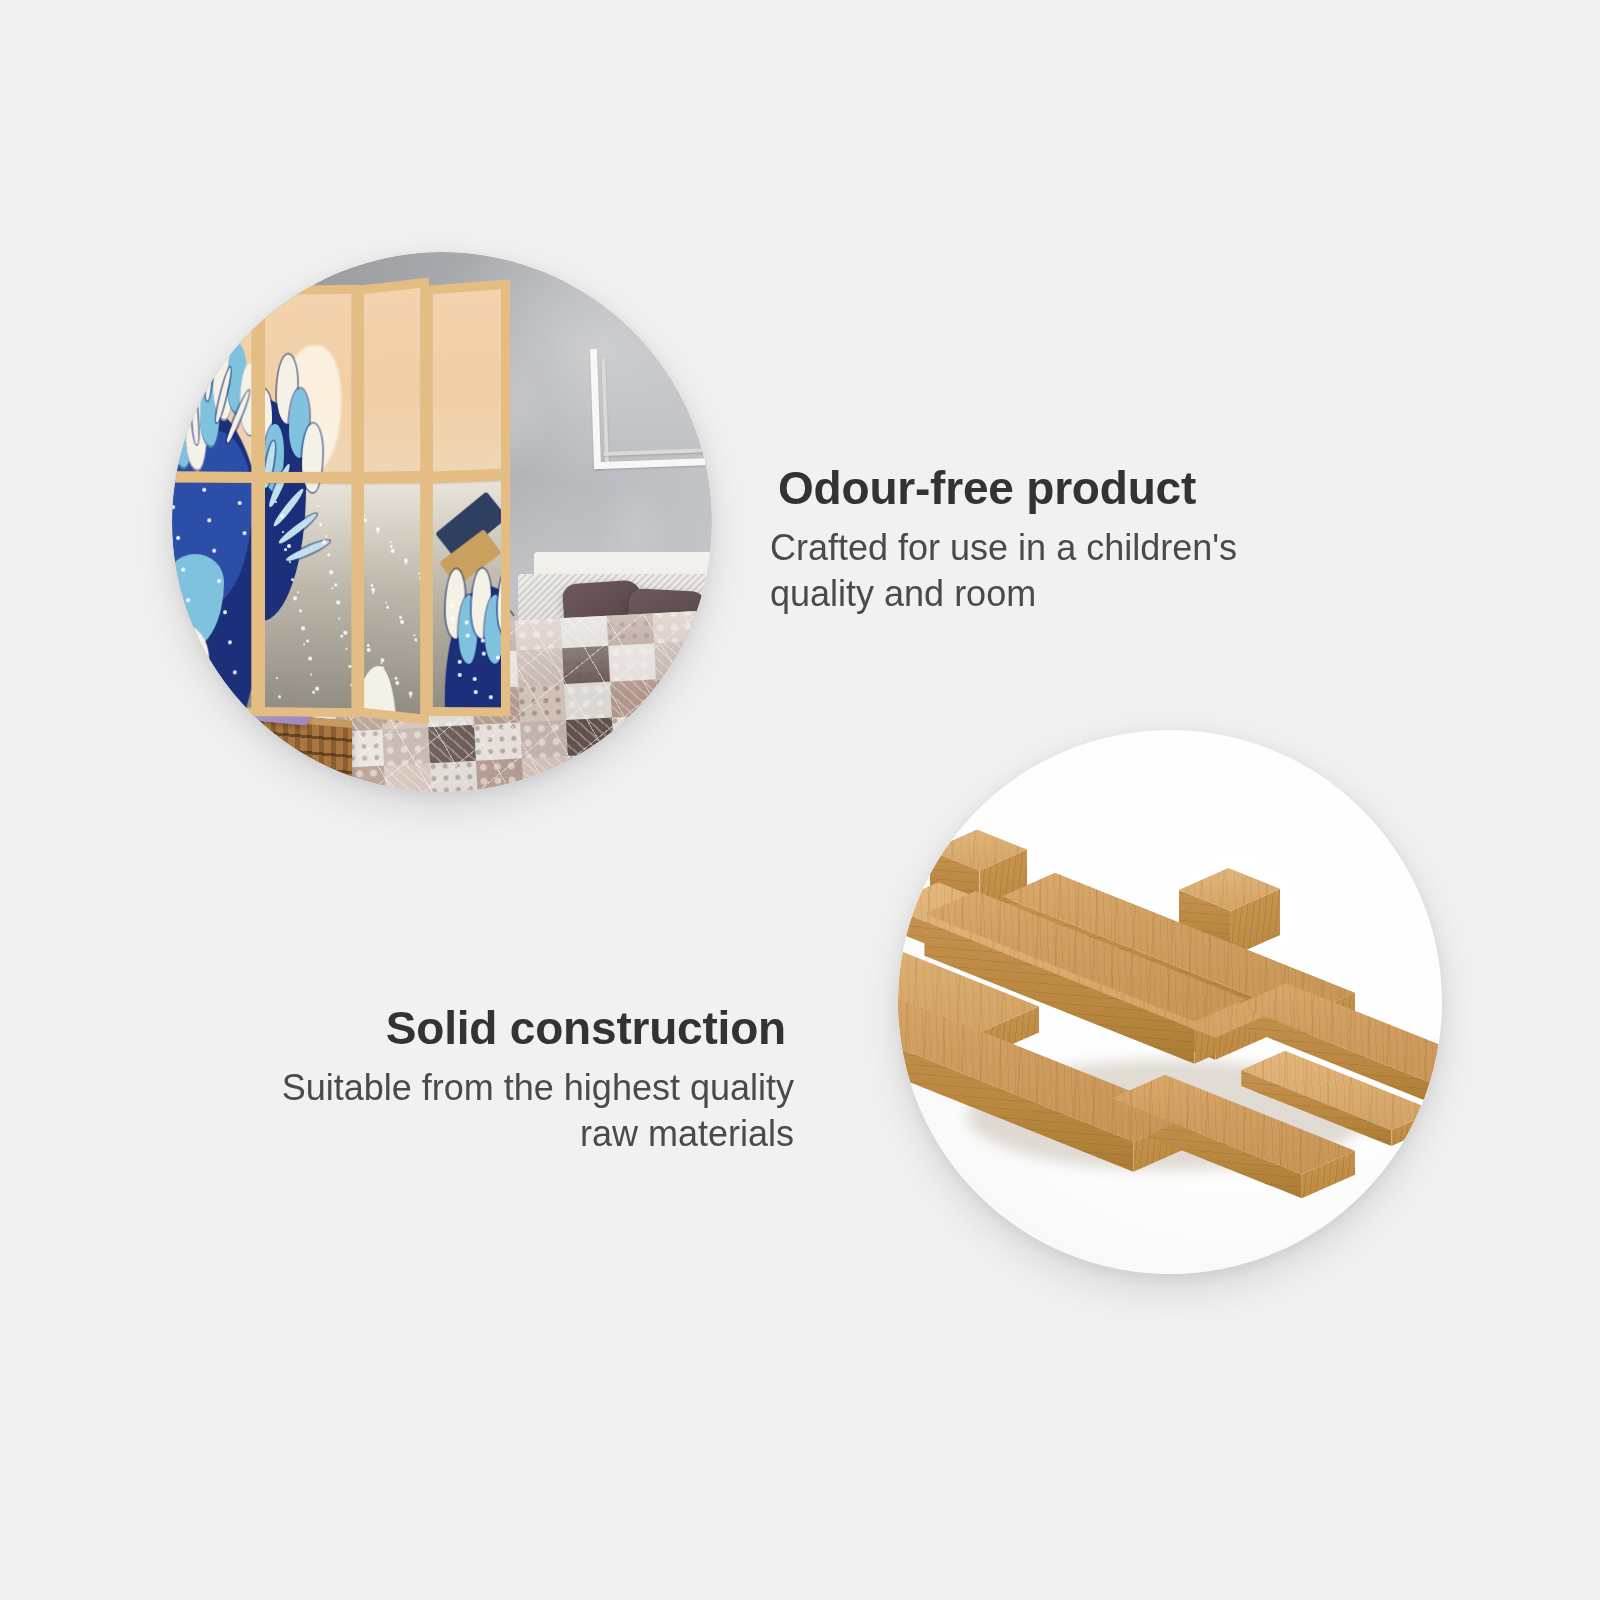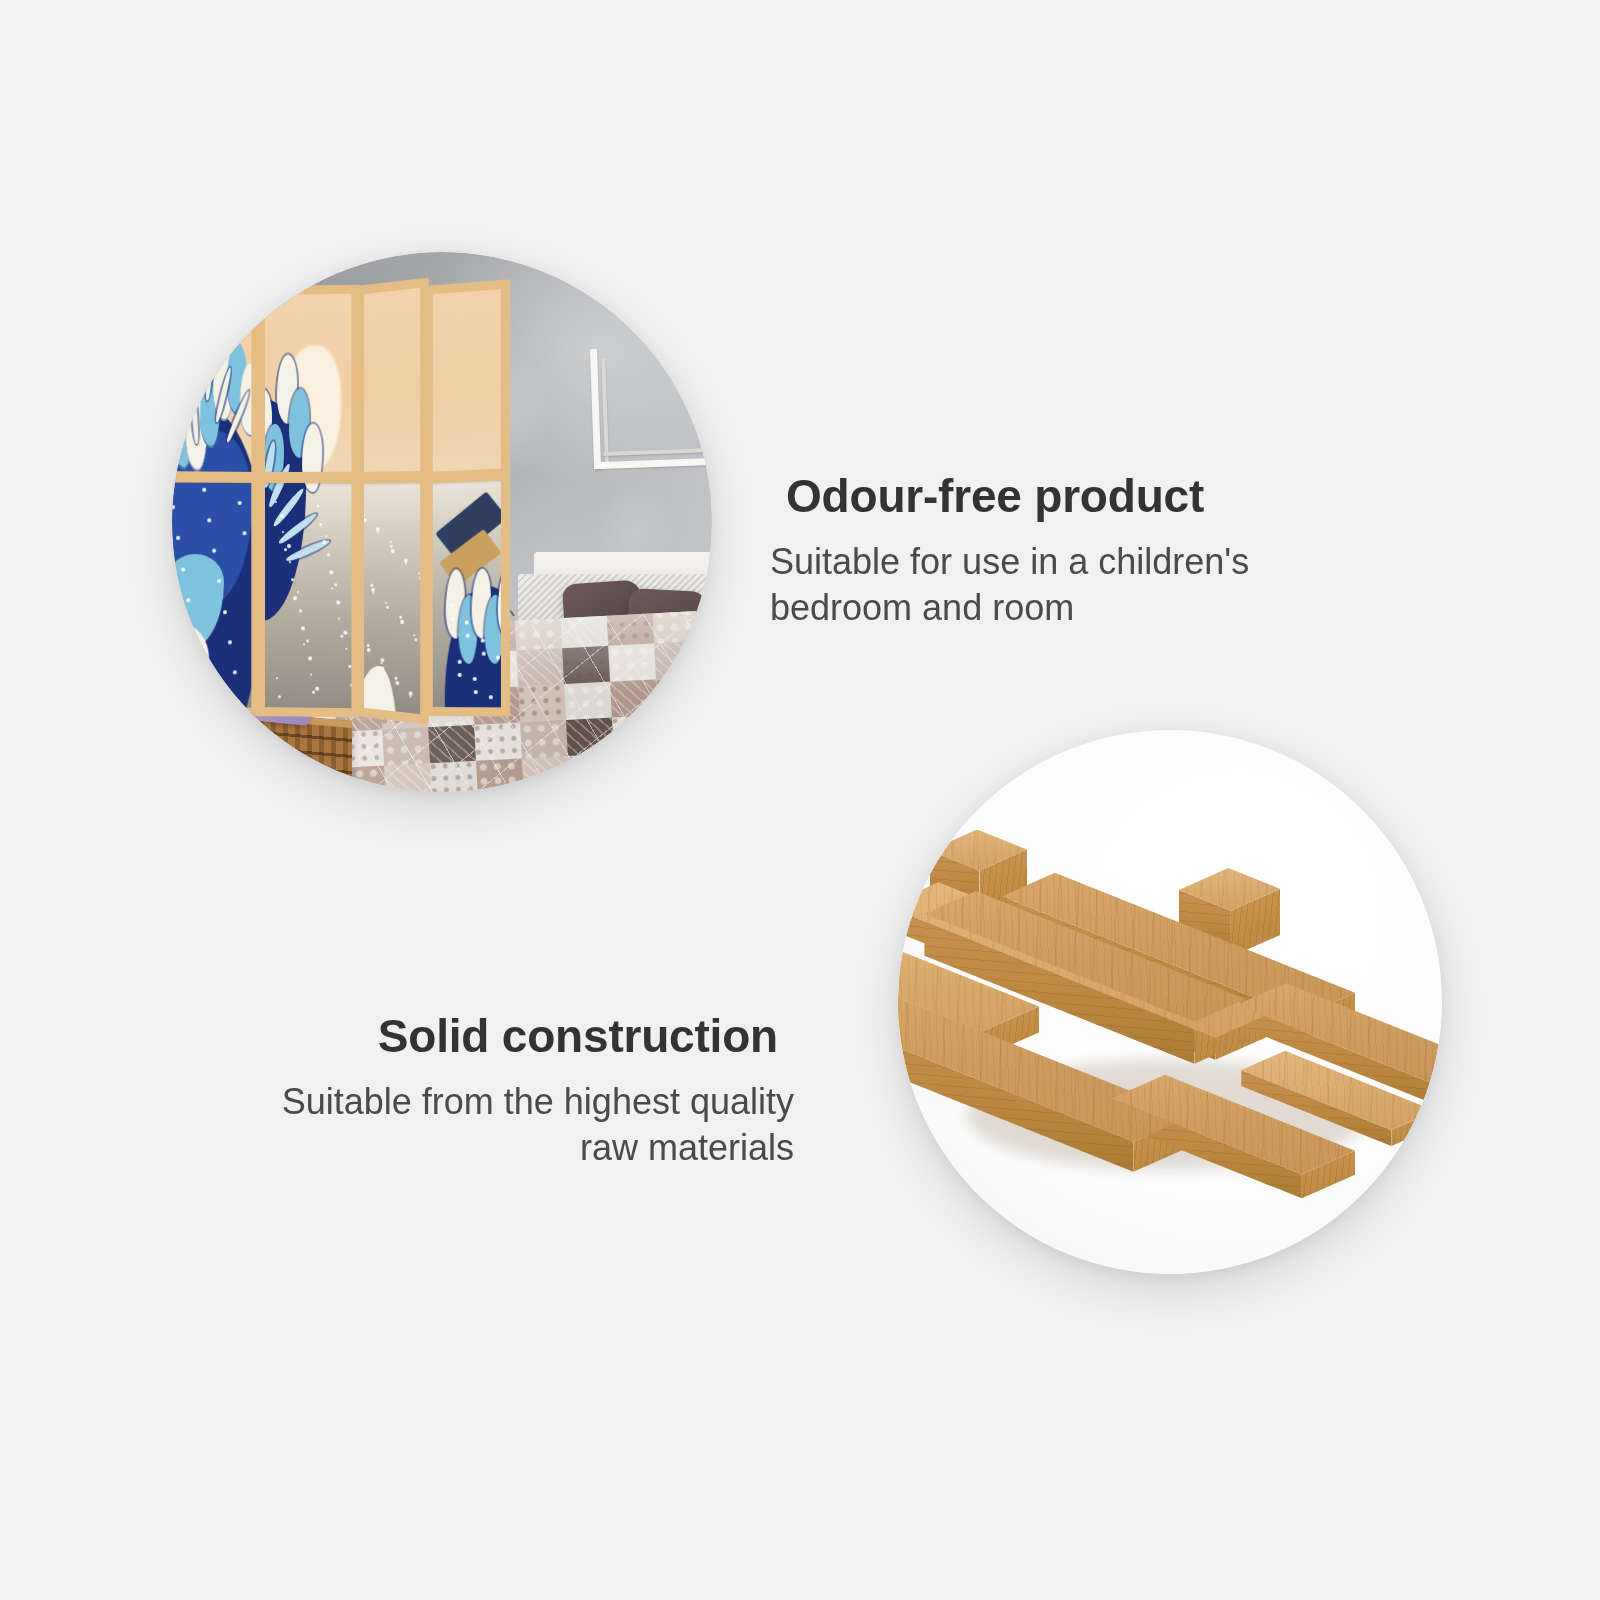--- a/index.html
+++ b/index.html
@@ -284,21 +284,21 @@
     background: rgba(120,95,60,.22);
     filter: blur(7px);
   }
 
   
   .feature-text { position: absolute; }
   #text-odour { left: 770px; top: 455px; width: 520px; text-align: left; }
   #text-solid { left: 260px; top: 995px; width: 534px; text-align: right; }
 
   .feature-title {
-    margin: 16px;
+    margin: 8px;
     font-size: 46px;
     font-weight: bold;
     line-height: 1.12;
     letter-spacing: -0.2px;
     color: #333333;
   }
   .feature-sub {
     margin: 10px 0 0 0;
     font-size: 36px;
     font-weight: normal;
@@ -579,22 +579,22 @@
           </div>
         </div>
       </div>
 
     </div>
   </div>
 
   <div class="feature-text" id="text-odour">
     <h2 class="feature-title">Odour-free product</h2>
     <p class="feature-sub">
-      <span>Suitable for use in a children's</span><br>
-      <span>bedroom and room</span>
+      <span>Crafted for use in a children's</span><br>
+      <span>quality and room</span>
     </p>
   </div>
 
   <div class="medallion" id="medallion-wood">
     <div class="medallion-inner">
       <div class="wood-bg"></div>
       <div id="wood-scene" style="position: absolute; inset: 0px;">
           <div class="shadow-soft" style="left: 70px; top: 330px; width: 400px; height: 110px; border-radius: 50%;"></div>
           <div class="face grain-top" style="position: absolute; left: 103.8px; top: 142.8px; width: 353.2px; height: 143.52px; z-index: 3; clip-path: polygon(15.06% 0%, 100% 83.61%, 84.94% 100%, 0% 16.39%);"></div>
           <div class="face grain-end" style="position: absolute; left: 403.8px; top: 262.8px; width: 53.2px; height: 45.52px; z-index: 2; clip-path: polygon(100% 0%, 0% 51.67%, 0% 100%, 100% 48.33%);"></div>

